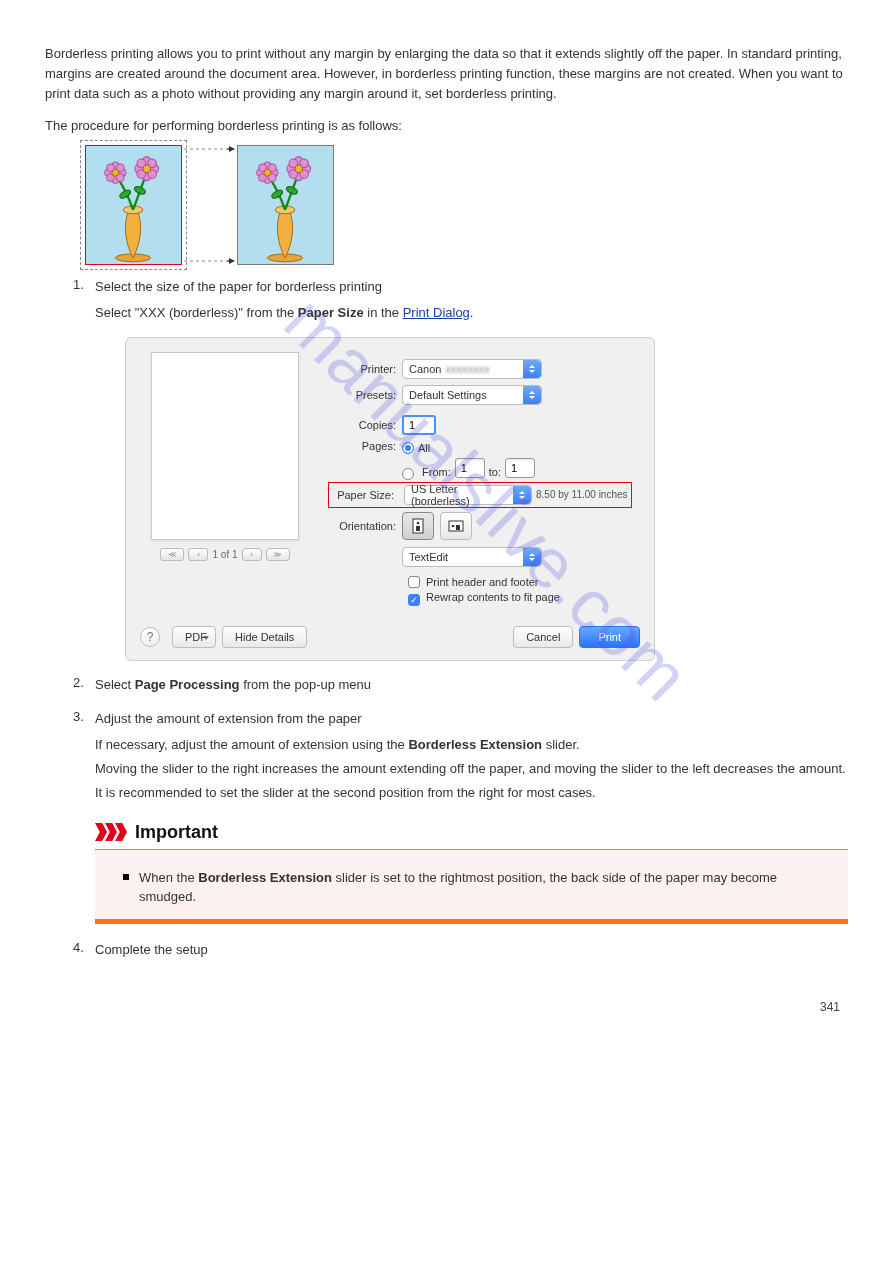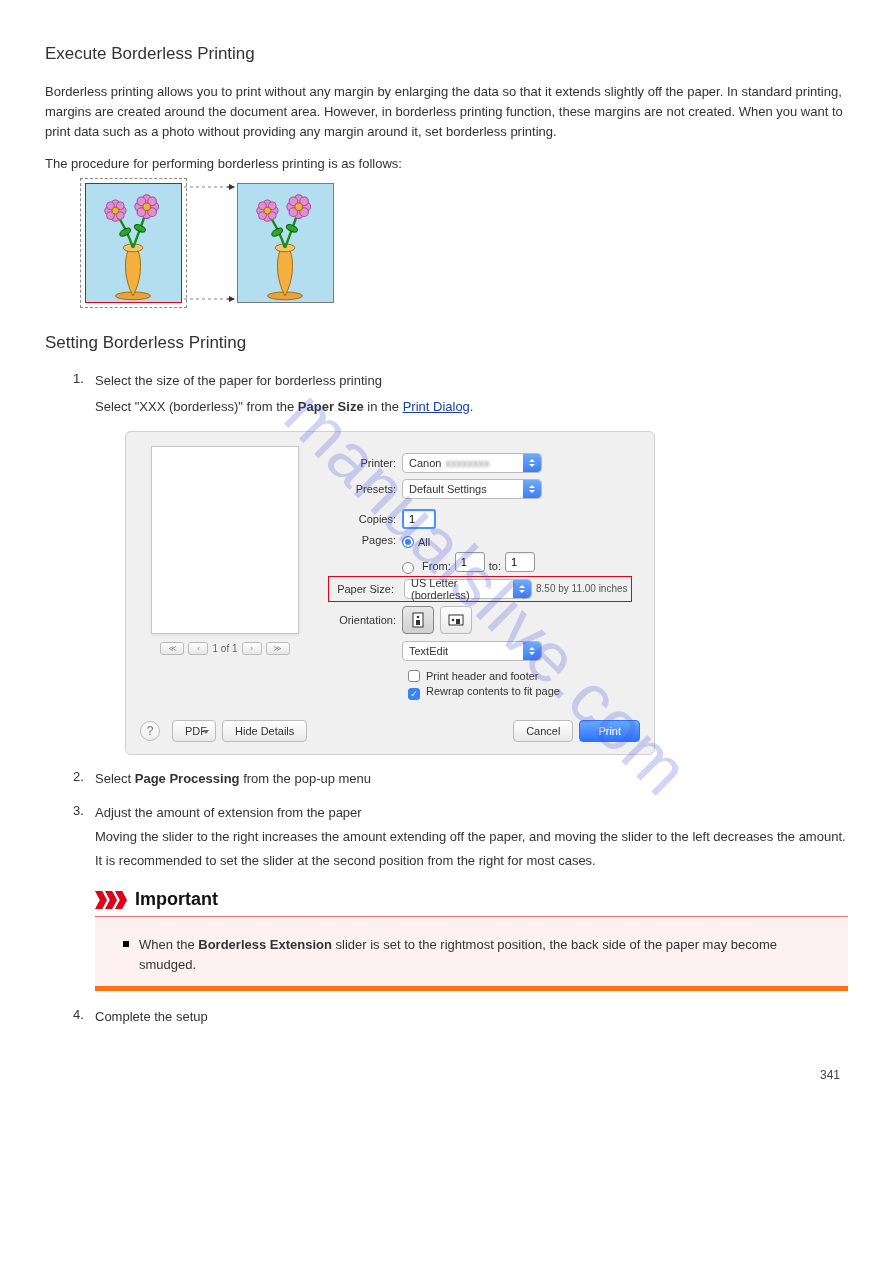--- a/index.html
+++ b/index.html
@@ -58,21 +58,20 @@
   .list-square { display:flex; gap:10px; margin:6px 0 0 12px; }
   .sq { width:6px; height:6px; background:#000; margin-top:6px; flex:0 0 6px; }
   .pagenum { text-align:right; font-size:12px; color:#444; margin:40px 8px 10px 0; }
   .blur { filter:blur(1.5px); color:#888; }
 </style>
 </head>
 <body>
 
 <div class="page">
 
-  <div class="section-title">Execute Borderless Printing</div>
 
   <div class="body-text">Borderless printing allows you to print without any margin by enlarging the data so that it extends slightly off the paper. In standard printing, margins are created around the document area. However, in borderless printing function, these margins are not created. When you want to print data such as a photo without providing any margin around it, set borderless printing.</div>
   <div class="body-text" style="margin-top:12px">The procedure for performing borderless printing is as follows:</div>
 
   <div class="flowers-row">
     <div style="position:relative">
       <div class="dashbox"></div>
       <div class="flower-box left">
         <svg width="97" height="120" viewBox="0 0 97 120">
           <ellipse cx="48" cy="115" rx="18" ry="4" fill="#e8a43a" stroke="#a36a10"></ellipse>
@@ -148,21 +147,20 @@
           <circle r="4" fill="#e08fcf" stroke="#a84fa0" cx="5" cy="5"></circle>
             <circle r="4" fill="#e08fcf" stroke="#a84fa0" cx="-5" cy="-5"></circle>
           <circle r="4" fill="#e08fcf" stroke="#a84fa0" cx="-5" cy="5"></circle>
             <circle r="4" fill="#e08fcf" stroke="#a84fa0" cx="5" cy="-5"></circle>
           <circle r="3.5" fill="#f4b03e" stroke="#a36a10"></circle>
         </g>
       </svg>
     </div>
   </div>
 
-  <div class="section-title" style="margin-top:30px">Setting Borderless Printing</div>
 
   <div class="step-line indent1" style="margin-top:6px">
     <span class="step-num">1.</span>
     <div>
       <div class="body-text" style="margin:0">Select the size of the paper for borderless printing</div>
       <div class="body-text" style="margin-top:6px">
         <span>Select "XXX (borderless)" from the </span><b>Paper Size</b><span> in the </span><a class="link" href="#">Print Dialog</a><span>.</span>
       </div>
     </div>
   </div>
@@ -269,20 +267,23 @@
     <span class="step-num">2.</span>
     <div class="body-text" style="margin:0">
       <span>Select </span><b>Page Processing</b><span> from the pop-up menu</span>
     </div>
   </div>
 
   <div class="step-line indent1" style="margin-top:14px">
     <span class="step-num">3.</span>
     <div>
       <div class="body-text" style="margin:0">Adjust the amount of extension from the paper</div>
+      <div class="body-text" style="margin-top:6px">
+        <span>If necessary, adjust the amount of extension using the </span><b>Borderless Extension</b><span> slider.</span>
+      </div>
       <div class="body-text">Moving the slider to the right increases the amount extending off the paper, and moving the slider to the left decreases the amount.</div>
       <div class="body-text">It is recommended to set the slider at the second position from the right for most cases.</div>
 
       <div class="important-bar">
         <div class="chevrons">
           <div class="chev"></div>
             <div class="chev"></div>
             <div class="chev"></div>
         </div>
         <span class="important-label">Important</span>

